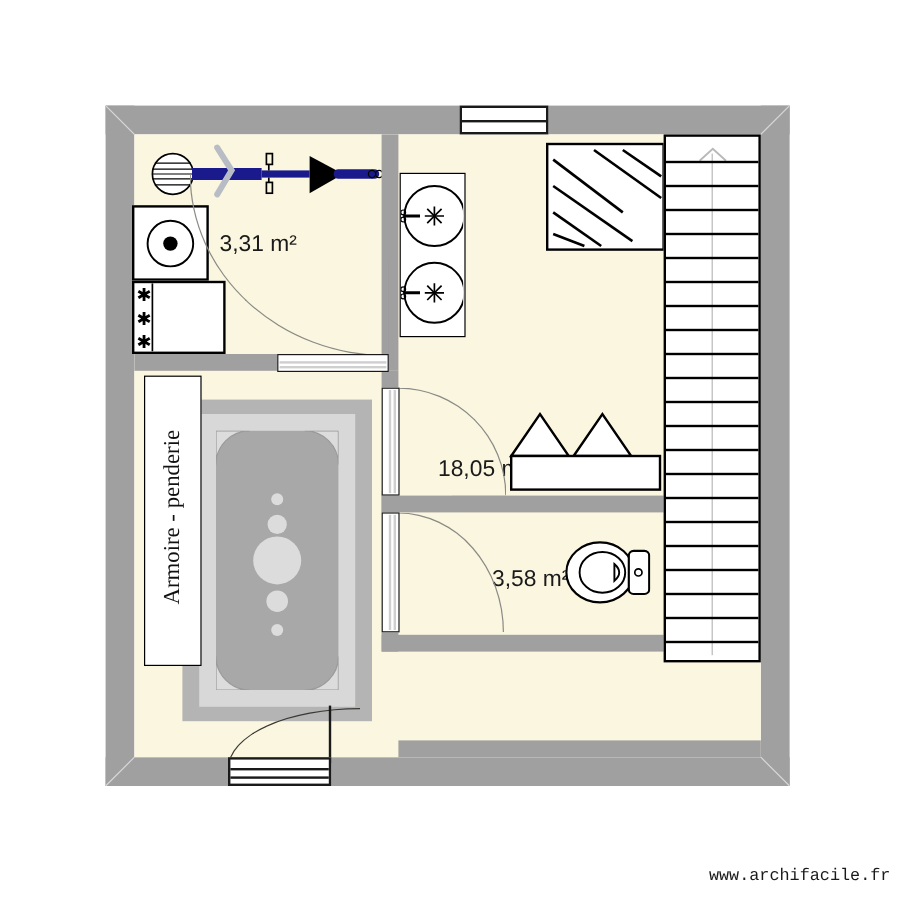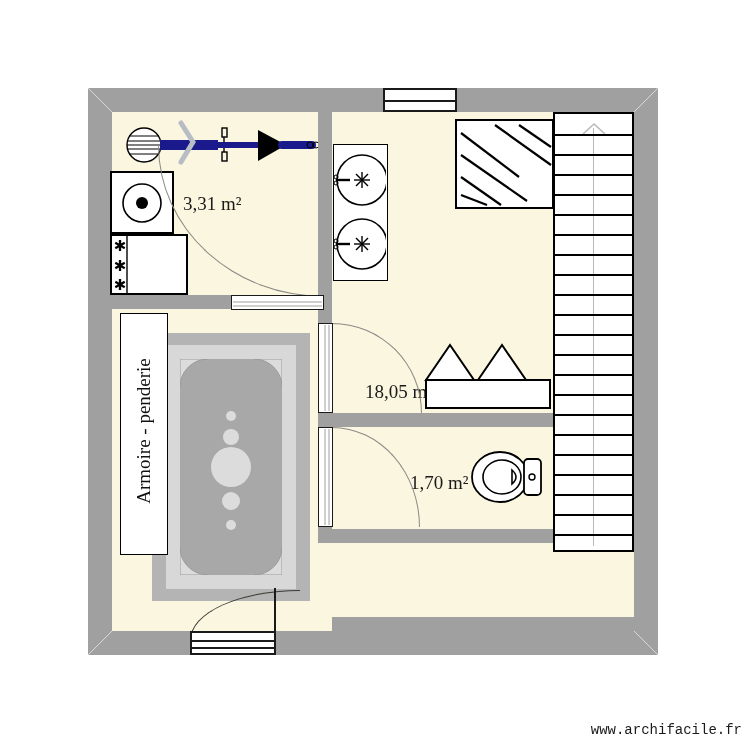--- a/index.html
+++ b/index.html
@@ -33,21 +33,21 @@
   }
   .corner-line {
     position: absolute;
     background: transparent;
     pointer-events: none;
   }
 
   
   .area-label {
     position: absolute;
-    font-family: Liberation Serif, serif;
+    font-family: Liberation Sans, sans-serif;
     font-size: 19px;
     color: #1a1a1a;
     white-space: nowrap;
   }
   .vert-label {
     position: absolute;
     font-family: "Liberation Serif", serif;
     font-size: 19px;
     color: #111;
     white-space: nowrap;
@@ -291,21 +291,21 @@
   </div>
 
   <div class="swing" style="left:332px; top:323px; width:90px; height:90px;
               border-radius:0 100% 0 0; border-bottom:none; border-left:none;
               border-color:#8a8a85; border-width:1.4px;"></div>
   <div class="slider" style="left:318px; top:323px; width:15px; height:90px;">
     <div class="sline" style="top:1px; bottom:1px; left:5px; width:2px;"></div>
     <div class="sline" style="top:1px; bottom:1px; left:9px; width:2px;"></div>
   </div>
 
-  <div class="area-label" style="left:410px; top:472px;">1,70 m²</div>
+  <div class="area-label" style="left:410px; top:472px;">3,58 m²</div>
 
   <div class="swing" style="left:332px; top:427px; width:88px; height:100px;
               border-radius:0 100% 0 0; border-bottom:none; border-left:none;
               border-color:#8a8a85; border-width:1.4px;"></div>
   <div class="slider" style="left:318px; top:427px; width:15px; height:100px;">
     <div class="sline" style="top:1px; bottom:1px; left:5px; width:2px;"></div>
     <div class="sline" style="top:1px; bottom:1px; left:9px; width:2px;"></div>
   </div>
 
   <div class="abs" style="left:470px; top:448px; width:72px; height:58px;">

